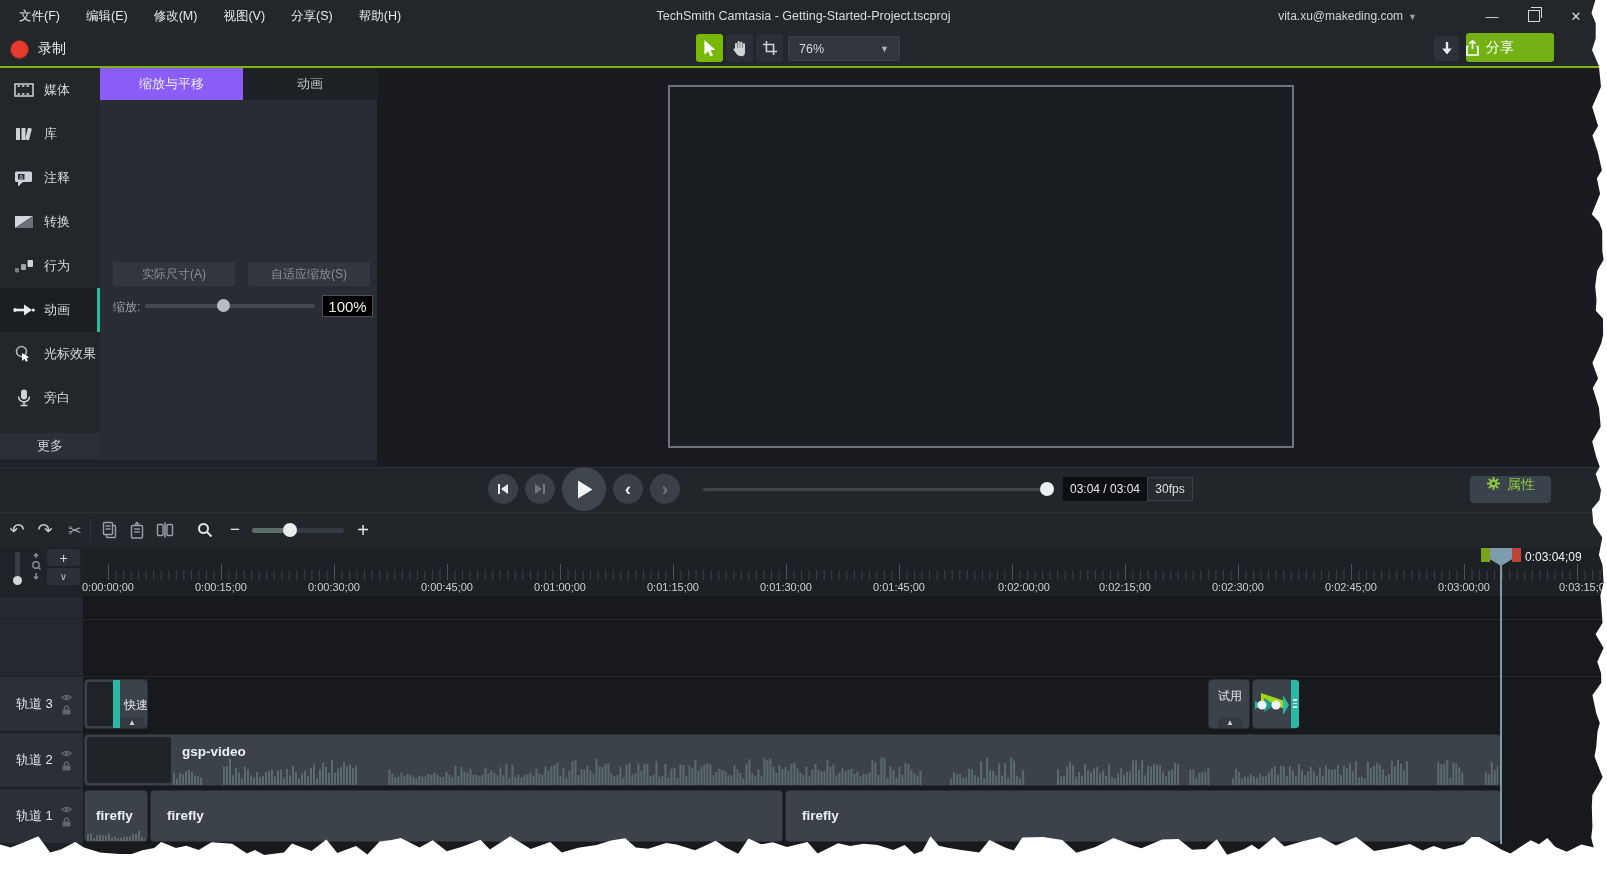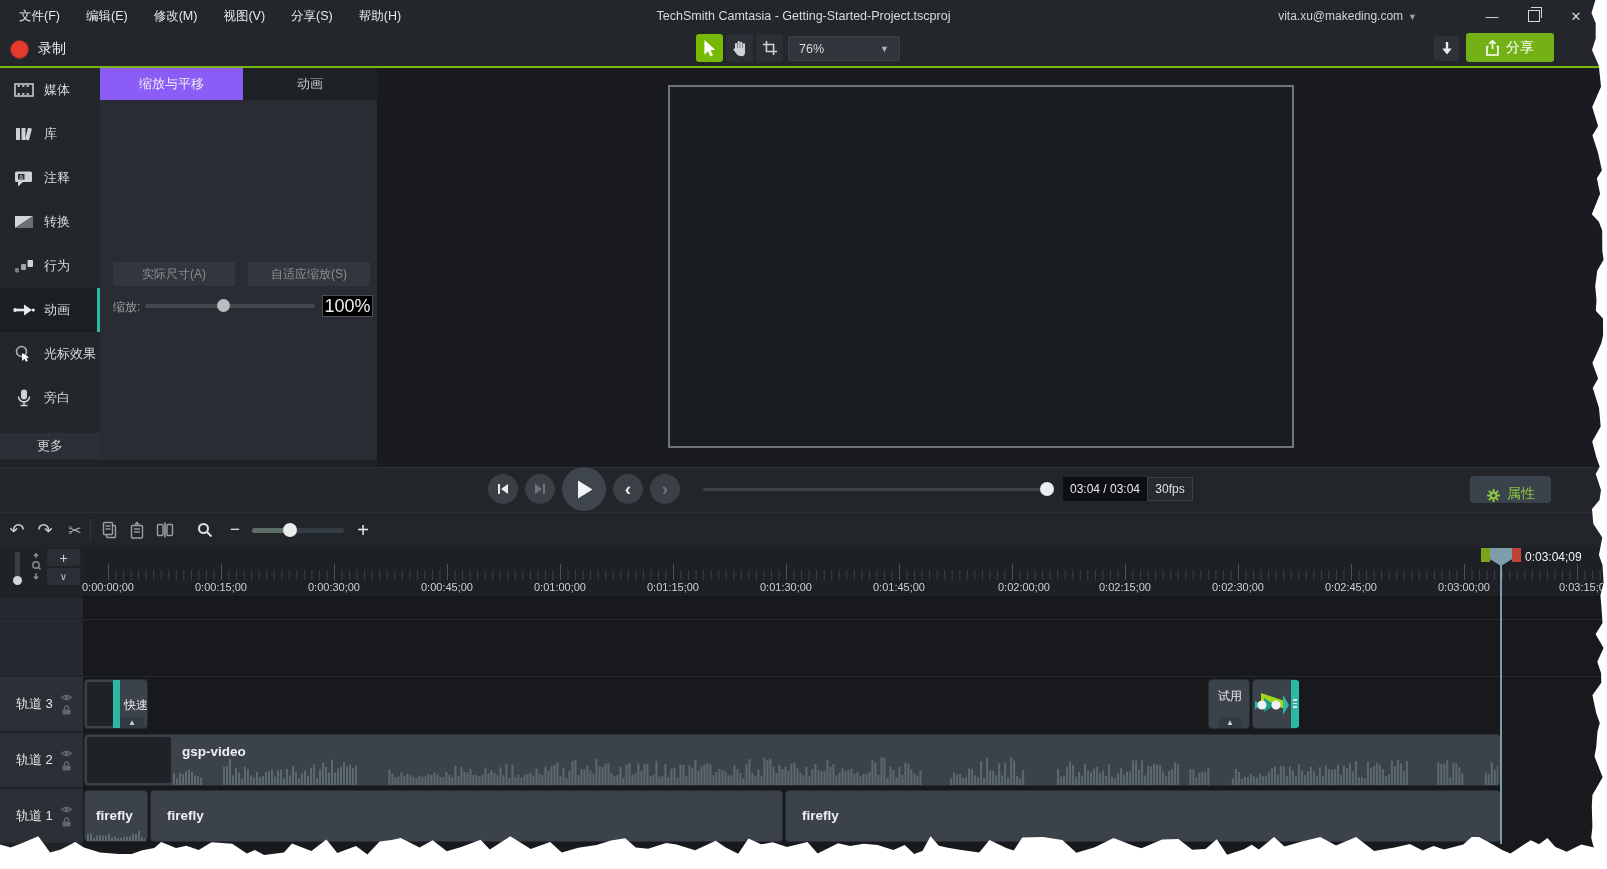--- a/index.html
+++ b/index.html
@@ -24,21 +24,21 @@
   #record-group{position:absolute;left:10px;top:32px;height:34px;display:flex;align-items:center;gap:9px;}
   #record-dot{width:17px;height:17px;border-radius:50%;background:#e33b2e;border:1.5px solid #8e2a23;}
   #record-label{color:#f0f1f2;font-size:14px;}
   .tool-btn{position:absolute;top:34px;width:27px;height:28px;border-radius:3px;display:flex;align-items:center;justify-content:center;}
   #tool-cursor{left:696px;background:#76b900;}
   #tool-hand{left:726px;background:#2c3036;}
   #tool-crop{left:756px;background:#2c3036;}
   #zoom-select{position:absolute;left:788px;top:36px;width:112px;height:25px;background:#32363c;border:1px solid #3c4046;border-radius:2px;color:#d6d8da;font-size:12.5px;display:flex;align-items:center;padding:0 10px;box-sizing:border-box;}
   #zoom-select .caret{margin-left:auto;font-size:9px;color:#aeb2b6;}
   #download-btn{position:absolute;left:1434px;top:36px;width:25px;height:25px;background:#2e3238;border-radius:3px;display:flex;align-items:center;justify-content:center;}
-  #share-btn{position:absolute;left:1466px;top:33px;width:88px;height:29px;background:#74b116;border-radius:3px;display:flex;align-items:center;justify-content:center;gap:7px;color:#ffffff;font-size:14px;}
+  #share-btn{position:absolute;left:1466px;top:33px;width:88px;height:29px;background:#74b116;border-radius:3px;display:flex;align-items:center;gap:7px;color:#ffffff;font-size:14px;}
   #accent{position:absolute;left:0;top:66px;width:1607px;height:2px;background:#7cb50e;}
 
   
   #leftpane{position:absolute;left:0;top:68px;width:377px;height:399px;background:#1f2227;}
   #sidebar{position:absolute;left:0;top:68px;width:100px;height:392px;background:#23262b;}
   .sb-item{position:absolute;left:0;width:100px;height:44px;display:flex;align-items:center;color:#d8dadc;font-size:13px;}
   .sb-item .sb-ico{width:22px;height:18px;margin-left:13px;margin-right:9px;display:flex;align-items:center;justify-content:center;}
   .sb-item.selected{background:#1b1e23;}
   .sb-item.selected:after{content:"";position:absolute;right:0;top:0;width:3px;height:100%;background:#2bb9a5;}
   #more-bar{position:absolute;left:0;top:433px;width:100px;height:26px;background:#2c3036;color:#d2d4d7;font-size:13px;display:flex;align-items:center;justify-content:center;}
@@ -48,39 +48,39 @@
   .tab{position:absolute;top:68px;height:32px;display:flex;align-items:center;justify-content:center;font-size:13px;}
   #tab-zoompan{left:100px;width:143px;background:#8b5cf6;color:#eceeef;}
   #tab-anim{left:243px;width:134px;background:#1e2126;color:#bfc2c5;}
   #msg-box{position:absolute;left:113px;top:110px;width:257px;height:142px;background:#000000;color:#f2f3f3;font-size:16.5px;line-height:27px;text-align:center;display:flex;align-items:center;justify-content:center;white-space:pre-line;}
   .panel-btn{position:absolute;top:262px;width:122px;height:24px;background:#33373d;color:#8b8f94;font-size:12px;display:flex;align-items:center;justify-content:center;border-radius:1px;}
   #btn-actual{left:113px;}
   #btn-fit{left:248px;}
   #zoom-label{position:absolute;left:113px;top:299px;color:#9da0a4;font-size:12px;}
   #zoom-track{position:absolute;left:145px;top:304px;width:170px;height:4px;background:#45494f;border-radius:2px;}
   #zoom-knob{position:absolute;left:217px;top:299px;width:13px;height:13px;border-radius:50%;background:#b9bcc0;}
-  #zoom-value{position:absolute;left:322px;top:295px;width:49px;height:20px;background:#000;border:1px solid #4b5056;color:#eef0f1;font-size:18px;display:flex;align-items:center;justify-content:center;}
+  #zoom-value{position:absolute;left:322px;top:295px;width:49px;height:20px;background:#000;border:1px solid #4b5056;color:#eef0f1;font-size:15px;display:flex;align-items:center;justify-content:center;}
 
   
   #canvas{position:absolute;left:377px;top:68px;width:1230px;height:399px;background:#191b20;}
   #canvas-rect{position:absolute;left:668px;top:85px;width:622px;height:359px;border:2px solid #70747a;background:#1a1d22;}
 
   
   #playbar{position:absolute;left:0;top:467px;width:1607px;height:45px;background:#22252a;border-top:1px solid #2c3036;box-sizing:border-box;}
   .pb-btn{position:absolute;border-radius:50%;background:#3a4046;display:flex;align-items:center;justify-content:center;}
   #pb-prev{left:488px;top:474px;width:30px;height:30px;}
   #pb-next{left:525px;top:474px;width:30px;height:30px;}
   #pb-play{left:562px;top:467px;width:44px;height:44px;background:#3e454d;}
   #pb-back{left:613px;top:474px;width:30px;height:30px;color:#e9ebec;font-size:19px;font-weight:bold;}
   #pb-fwd{left:650px;top:474px;width:30px;height:30px;color:#70757b;font-size:19px;font-weight:bold;}
   #scrub-track{position:absolute;left:703px;top:488px;width:348px;height:3px;background:#3d4549;border-radius:2px;}
   #scrub-knob{position:absolute;left:1040px;top:482px;width:14px;height:14px;border-radius:50%;background:#eceeef;}
   #timebox{position:absolute;left:1063px;top:477px;width:84px;height:24px;background:#0d0f12;color:#e9ebec;font-size:12px;display:flex;align-items:center;justify-content:center;}
   #fpsbox{position:absolute;left:1147px;top:477px;width:46px;height:24px;background:#272b30;border:1px solid #3a3f45;box-sizing:border-box;color:#dfe1e3;font-size:12px;display:flex;align-items:center;justify-content:center;}
-  #props-btn{position:absolute;left:1470px;top:476px;width:81px;height:27px;background:#3a424b;border-radius:4px;display:flex;align-items:flex-end;justify-content:center;gap:6px;color:#8dc63f;font-size:14px;}
+  #props-btn{position:absolute;left:1470px;top:476px;width:81px;height:27px;background:#3a424b;border-radius:4px;display:flex;align-items:flex-start;justify-content:center;gap:6px;color:#8dc63f;font-size:14px;}
 
   
   #tl-toolbar{position:absolute;left:0;top:512px;width:1607px;height:35px;background:#22252a;border-top:1px solid #2b2f34;box-sizing:border-box;}
   .tb-btn{position:absolute;top:517px;width:26px;height:26px;display:flex;align-items:center;justify-content:center;color:#a9aeb3;}
   .tb-sep{position:absolute;top:519px;width:1px;height:22px;background:#33373d;}
   #tb-undo{left:4px;color:#c7cbce;font-size:18px;}
   #tb-redo{left:32px;color:#c7cbce;font-size:18px;}
   #tb-cut{left:62px;font-size:16px;}
   #tb-copy{left:96px;}
   #tb-paste{left:124px;}

